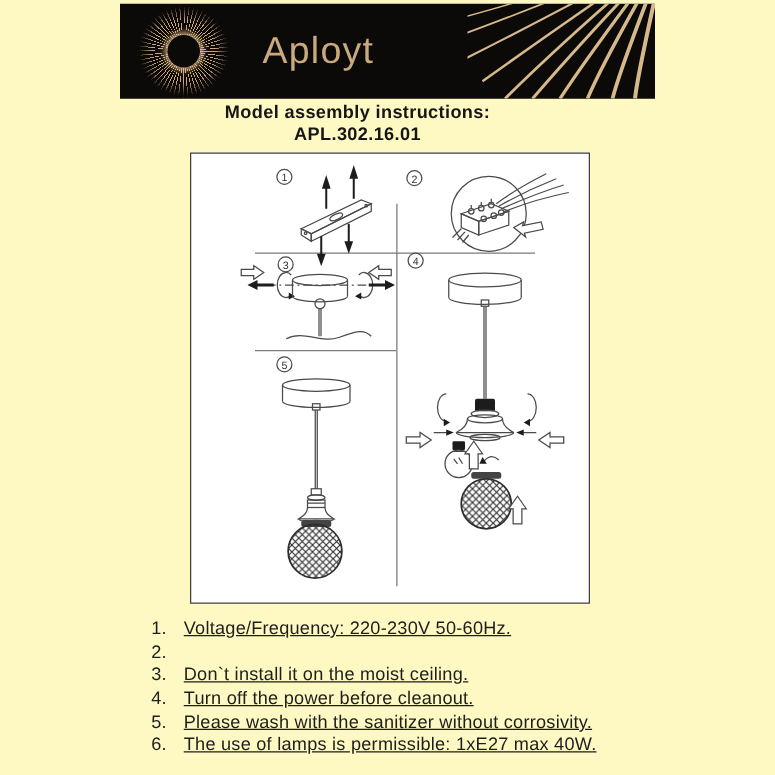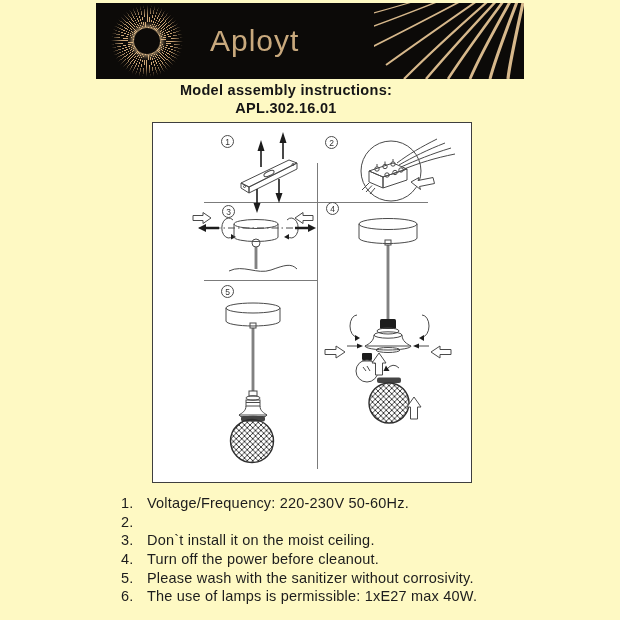--- a/index.html
+++ b/index.html
@@ -31,21 +31,21 @@
     font-size:8.5px;line-height:13px;text-align:center;color:#333;box-sizing:border-box;background:#fff;}
   .step-svg{position:absolute;}
   .ln{stroke:#4a4a4a;stroke-width:1;fill:none;}
   .fl{fill:#1c1c1c;stroke:none;}
   .hollow{fill:#ffffff;stroke:#4a4a4a;stroke-width:1;}
 
   
   .list{position:absolute;left:121px;top:496px;width:470px;}
   .row{display:flex;margin-bottom:4.2px;color:#1d1d1d;font-size:14.5px;line-height:14.5px;letter-spacing:.2px;}
   .row .n{width:19px;flex:0 0 19px;}
-  .row .t{padding-left:7px;}
+  .row .t{padding-left:7px;text-decoration:underline;}
 </style>
 </head>
 <body>
 
 <div id="page">
 
   <div class="banner">
     <div class="sunburst"></div>
     <div class="brand">Aployt</div>
     <svg class="rays" width="150" height="76" viewBox="0 0 150 76">

